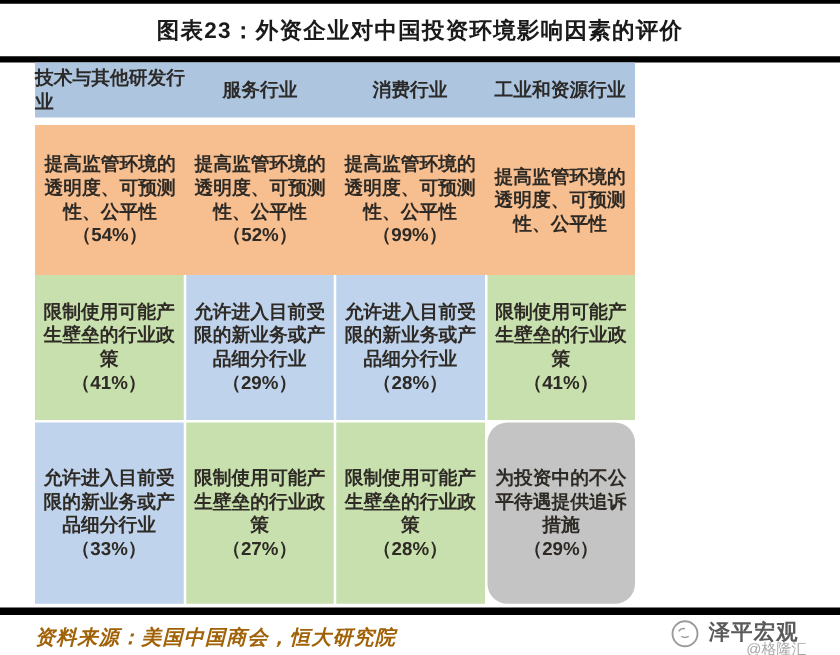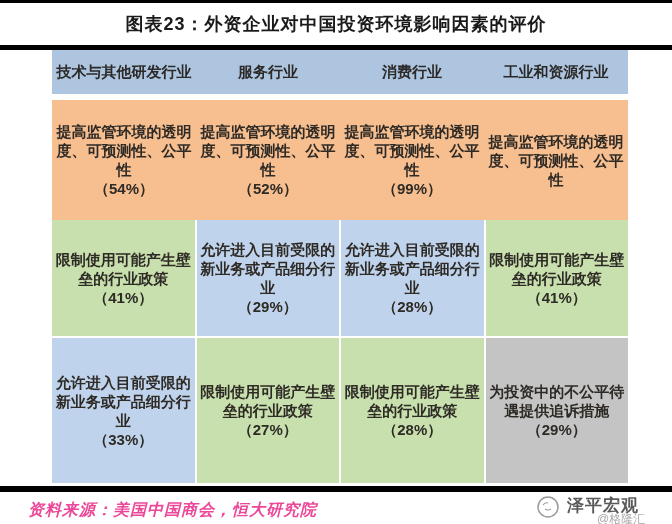--- a/index.html
+++ b/index.html
@@ -20,22 +20,22 @@
     height: 42px;
     display: flex;
     align-items: center;
     justify-content: center;
     font-size: 18px;
     font-weight: bold;
     color: #1a1a1a;
     letter-spacing: 1px;
   }
   .table {
-    margin-left: 52px;
-    width: 576px;
+    margin-left: 28px;
+    width: 480px;
   }
   .header-row {
     display: flex;
     height: 44px;
   }
   .hcell {
     flex: 1;
     display: flex;
     align-items: center;
     justify-content: center;
@@ -67,21 +67,21 @@
     height: 34px;
   }
   .source {
     position: absolute;
     left: 28px;
     top: 8px;
     font-family: "Liberation Serif", serif;
     font-style: italic;
     font-weight: bold;
     font-size: 16px;
-    color: #ec4899;
+    color: #a16207;
     letter-spacing: 1px;
   }
   .watermark {
     position: absolute;
     right: 2px;
     top: -2px;
     width: 135px;
     height: 36px;
   }
   .wm-logo { position: absolute; left: 0; top: 4px; }
@@ -189,21 +189,21 @@
             <div>限制使用可能产生壁垒的行业政策</div>
             <div>（27%）</div>
           </div>
       </div>
       <div class="cell" style="background: rgb(200, 224, 174);">
         <div class="cell-text">
             <div>限制使用可能产生壁垒的行业政策</div>
             <div>（28%）</div>
           </div>
       </div>
-      <div class="cell" style="background: rgb(196, 196, 196);">
+      <div class="cell" style="background: rgb(196, 196, 196); border-radius: 16px;">
         <div class="cell-text">
             <div>为投资中的不公平待遇提供追诉措施</div>
             <div>（29%）</div>
           </div>
       </div>
     </div>
 
   </div>
 
   <div class="rule rule-bottom"></div>

